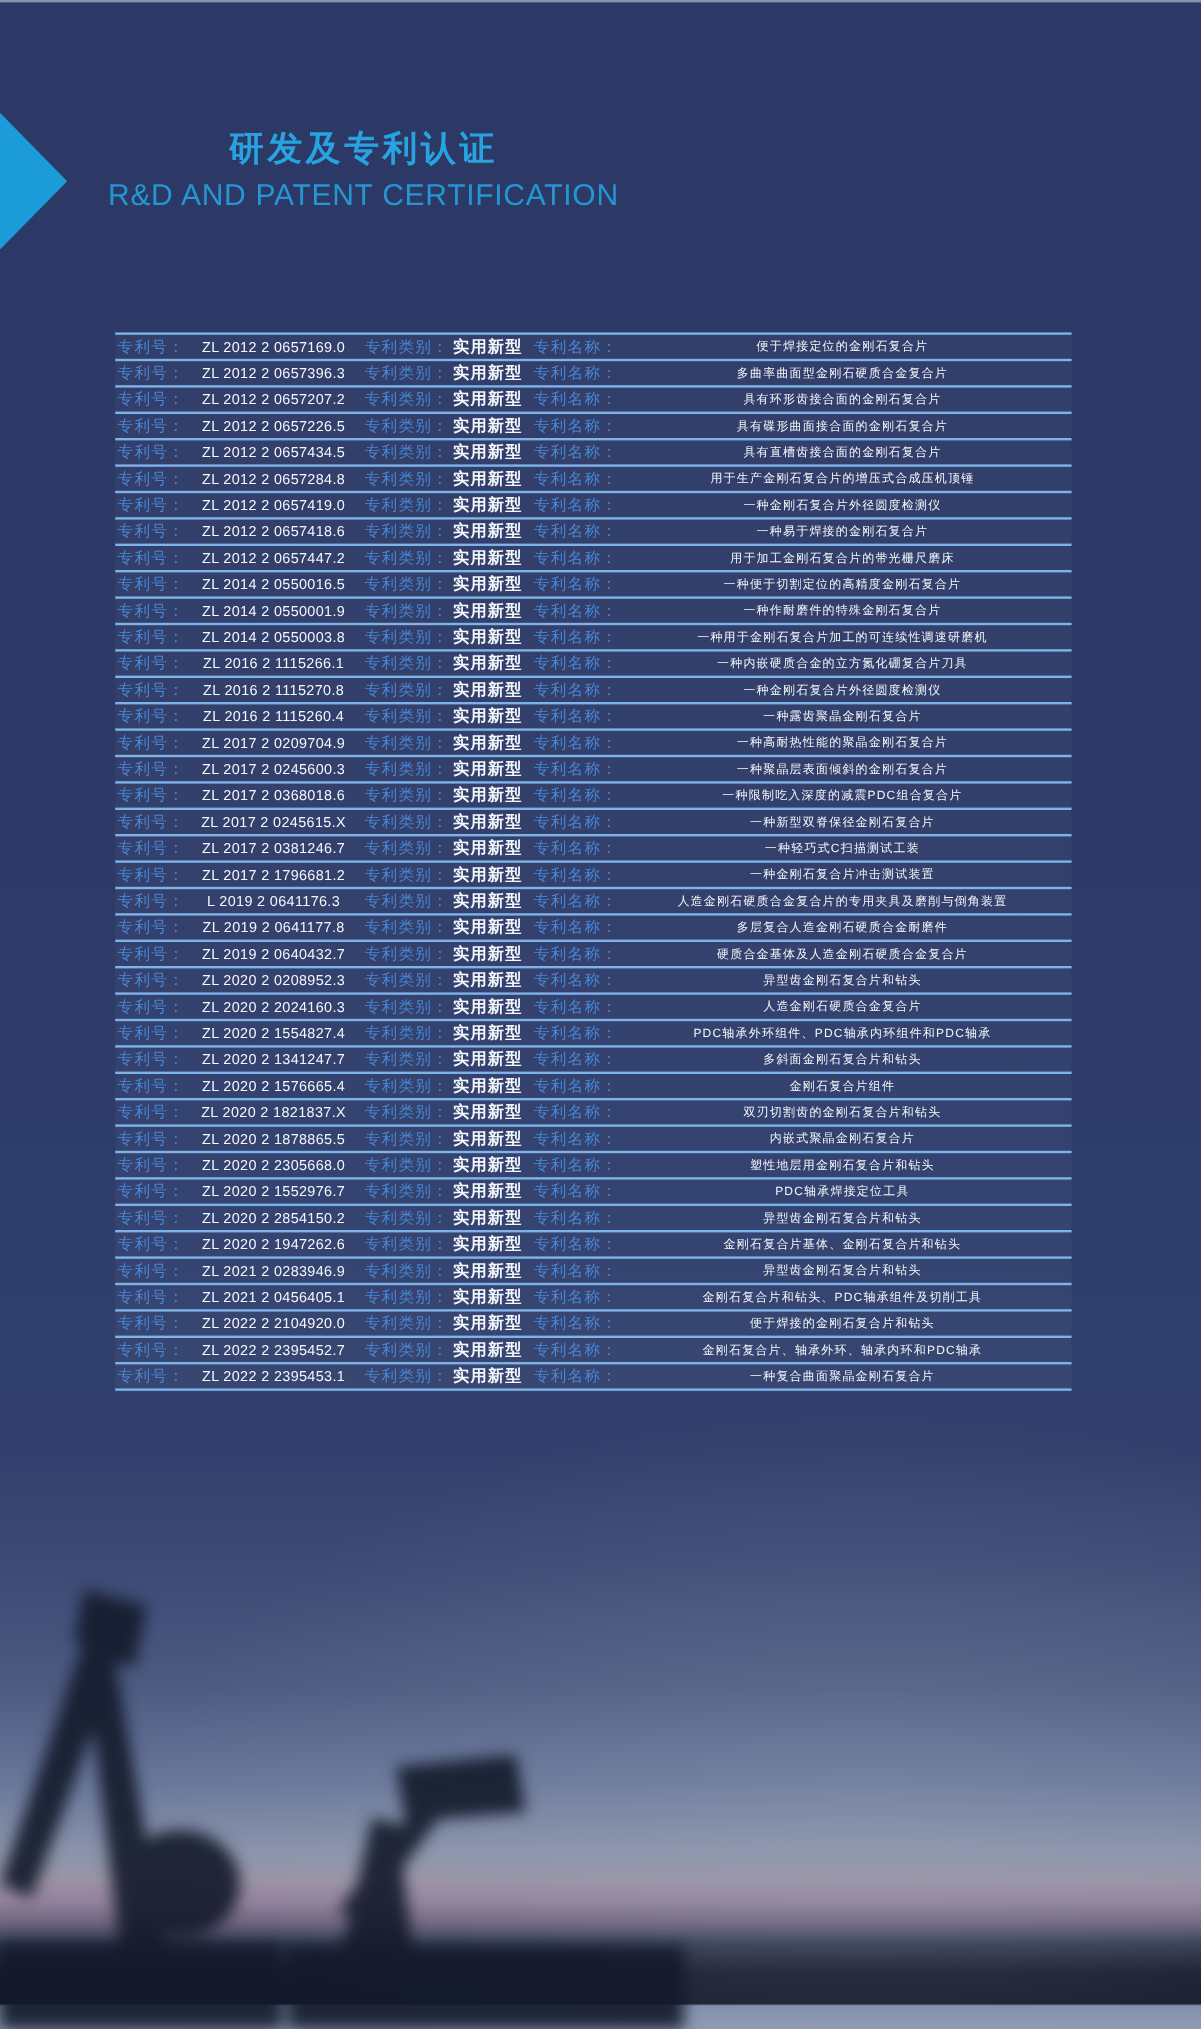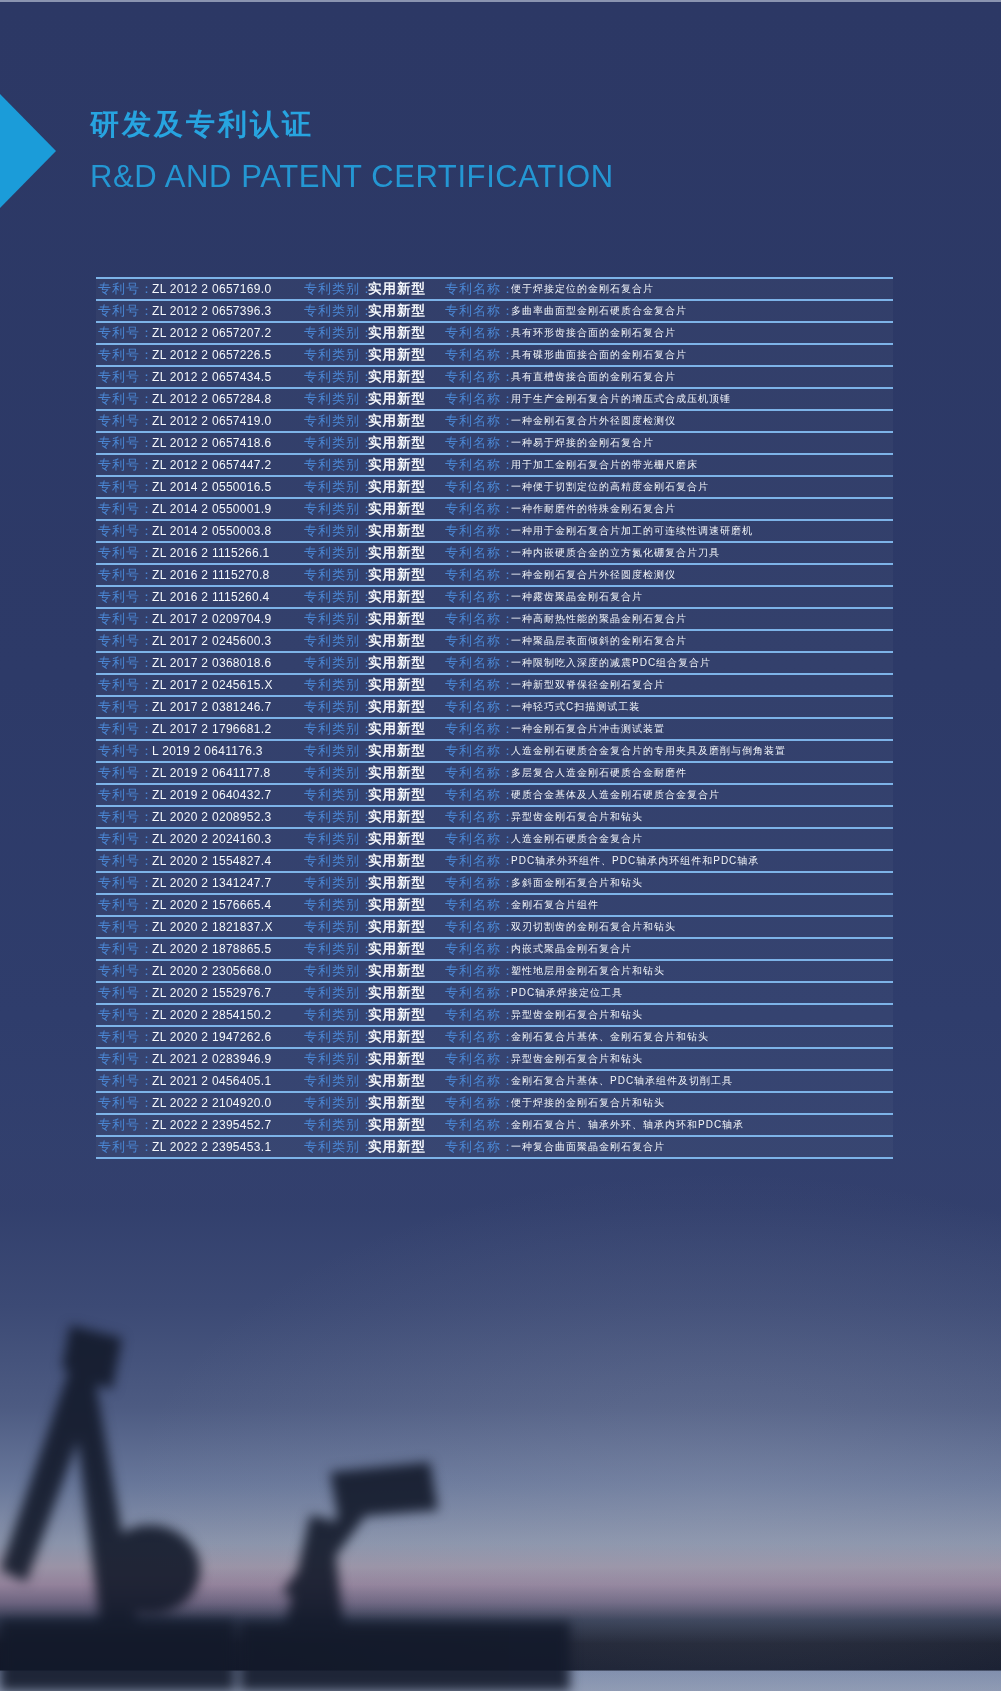--- a/index.html
+++ b/index.html
@@ -1,19 +1,20 @@
 <!DOCTYPE html>
 <html><head>
 <meta charset="utf-8">
 <style>
   html,body{margin:0;padding:0;background:#1d2542;}
   .page{
     position:relative;width:1001px;height:1691px;overflow:hidden;
     font-family:"Liberation Sans",sans-serif;
     background:linear-gradient(180deg,#2c3865 0%,#2d3a68 40%,#2f3d6c 60%,#33416f 72%);
+    text-align:center;
   }
   .top-edge{position:absolute;top:0;left:0;right:0;height:2px;background:#a9b3c9;opacity:.75;}
   
   .photo{
     position:absolute;left:0;top:1100px;width:1001px;height:591px;
     background:
       radial-gradient(ellipse at 72% 68%, rgba(165,172,190,0.22), rgba(0,0,0,0) 58%),
       linear-gradient(180deg,
         rgba(45,58,104,0) 0%,
         rgba(50,63,108,0.65) 18%,
@@ -31,21 +32,21 @@
         #8e9ab3 100%);
   }
   .photo svg{position:absolute;left:0;top:0;filter:blur(6px);}
   
   .arrow{
     position:absolute;left:0;top:94px;width:56px;height:114px;background:#1b9cd9;
     clip-path:polygon(0 0,100% 50%,0 100%);
   }
   .header{position:absolute;left:90px;top:108px;z-index:3;}
   .title-zh{color:#27a4e0;font-size:29px;font-weight:bold;letter-spacing:3px;line-height:1.15;}
-  .title-en{color:#2497d3;font-size:31px;letter-spacing:0.6px;margin-top:18px;}
+  .title-en{color:#2497d3;font-size:25px;letter-spacing:0.6px;margin-top:8px;}
   
   .patent-table{
     position:absolute;left:96px;top:277px;width:797px;z-index:2;
     border-top:2px solid #7db3e8;
   }
   .p-row{
     display:flex;align-items:center;height:22px;border-bottom:2px solid #7db3e8;
     background:rgba(255,255,255,0.03);padding-left:2px;box-sizing:border-box;
     white-space:nowrap;
   }
@@ -376,21 +377,21 @@
         <span class="v v-type">实用新型</span>
         <span class="c-lbl lbl3">专利名称：</span>
         <span class="v v-name">异型齿金刚石复合片和钻头</span>
       </div>
       <div class="p-row">
         <span class="c-lbl lbl1">专利号：</span>
         <span class="v v-num">ZL 2021 2 0456405.1</span>
         <span class="c-lbl lbl2">专利类别：</span>
         <span class="v v-type">实用新型</span>
         <span class="c-lbl lbl3">专利名称：</span>
-        <span class="v v-name">金刚石复合片基体、PDC轴承组件及切削工具</span>
+        <span class="v v-name">金刚石复合片和钻头、PDC轴承组件及切削工具</span>
       </div>
       <div class="p-row">
         <span class="c-lbl lbl1">专利号：</span>
         <span class="v v-num">ZL 2022 2 2104920.0</span>
         <span class="c-lbl lbl2">专利类别：</span>
         <span class="v v-type">实用新型</span>
         <span class="c-lbl lbl3">专利名称：</span>
         <span class="v v-name">便于焊接的金刚石复合片和钻头</span>
       </div>
       <div class="p-row">

